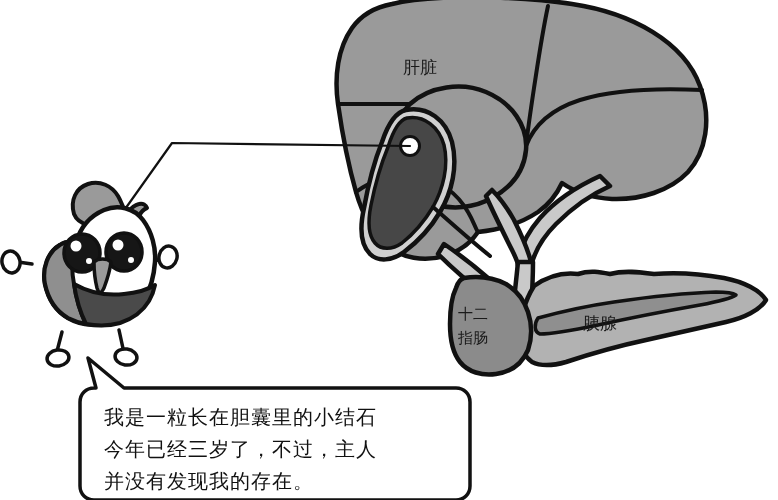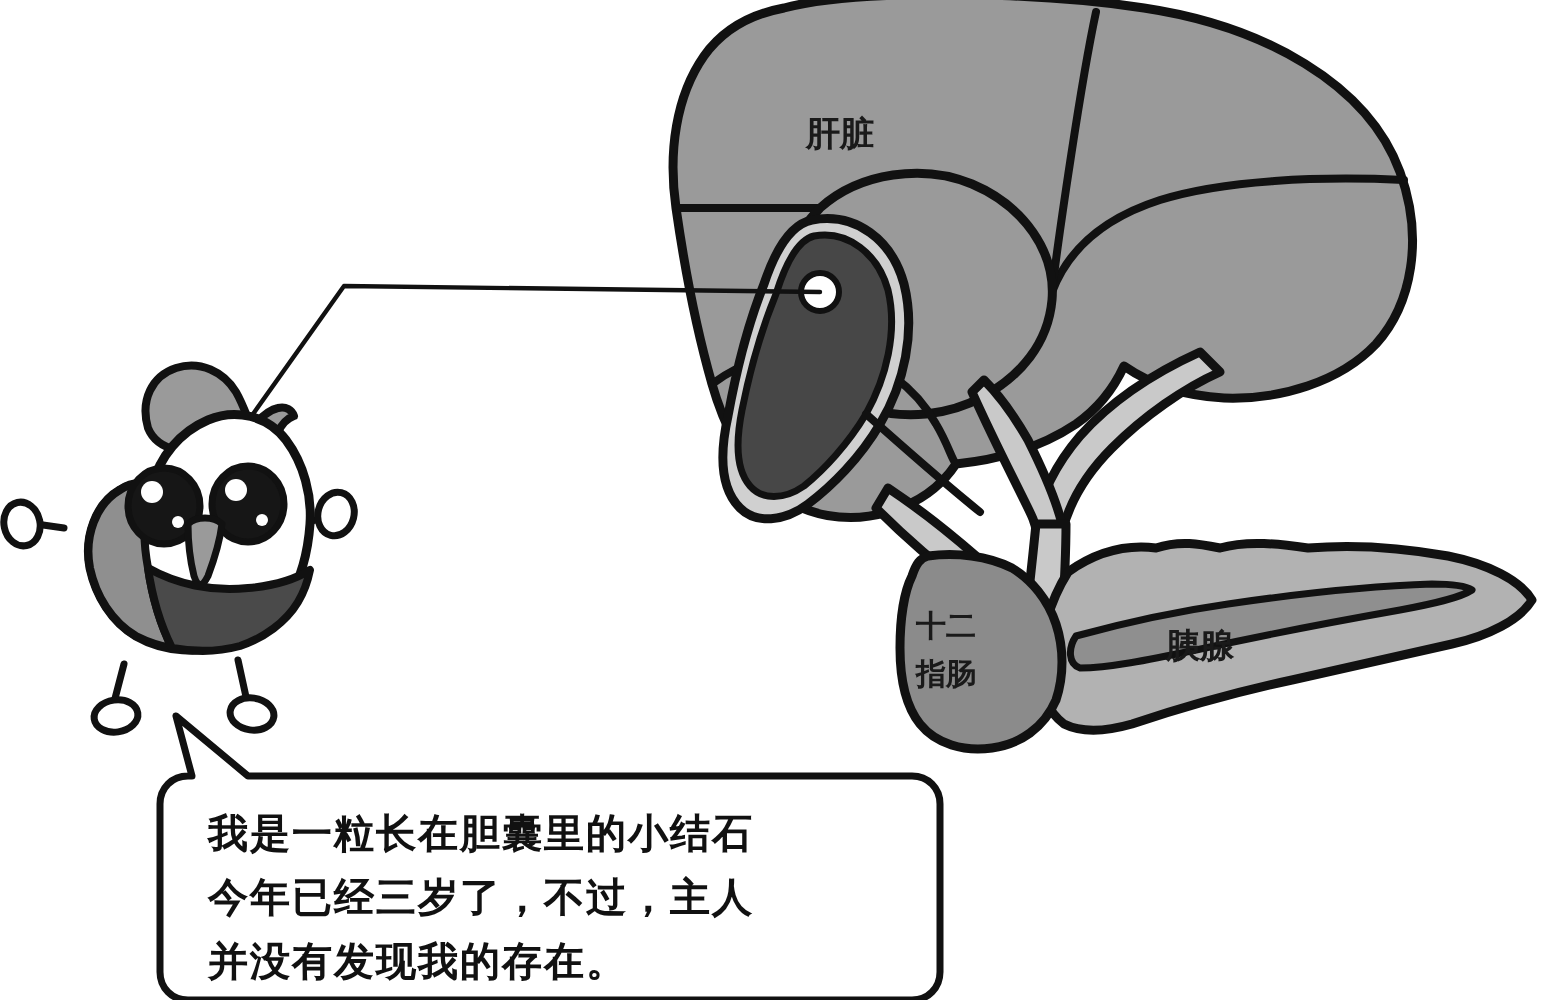--- a/index.html
+++ b/index.html
@@ -11,21 +11,20 @@
     width: 778px;
     height: 500px;
     overflow: hidden;
     font-family: "DejaVu Sans", "Liberation Sans", sans-serif;
   }
   #stage {
     position: relative;
     width: 778px;
     height: 500px;
     background: #ffffff;
-    font-weight: bold;
   }
   #art {
     position: absolute;
     left: 0;
     top: 0;
     width: 778px;
     height: 500px;
   }
   .anno-label {
     font-family: "DejaVu Sans", "Liberation Sans", sans-serif;

